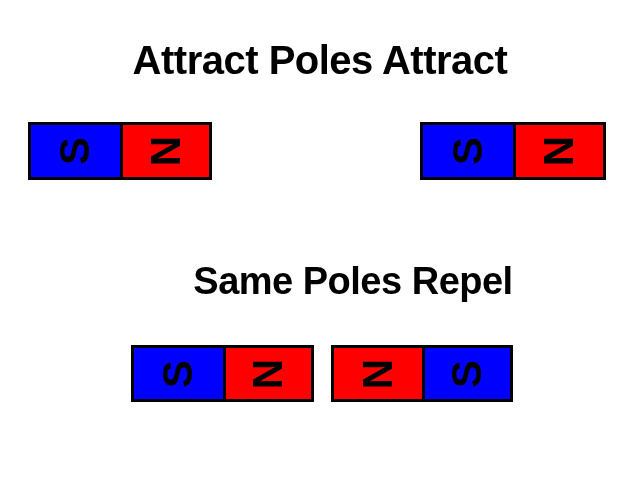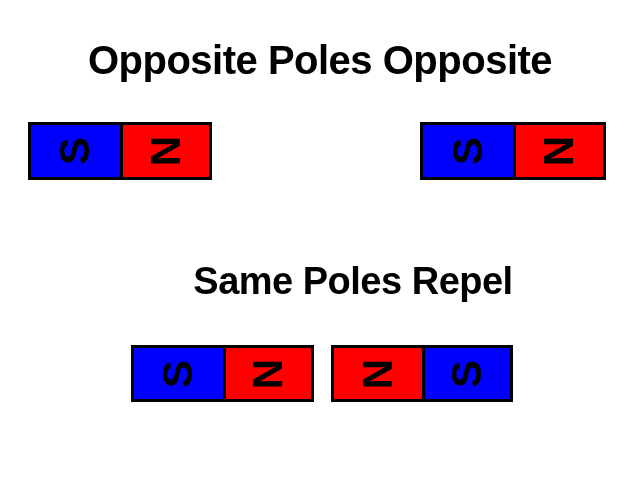--- a/index.html
+++ b/index.html
@@ -88,21 +88,21 @@
   #magnet-attract-left  { left: 28px;  top: 122px; width: 184px; height: 58px; }
   #magnet-attract-right { left: 420px; top: 122px; width: 186px; height: 58px; }
   #magnet-repel-left    { left: 131px; top: 345px; width: 183px; height: 57px; }
   #magnet-repel-right   { left: 331px; top: 345px; width: 182px; height: 57px; }
 </style>
 </head>
 <body>
 
 <div id="stage">
 
-  <div class="heading" id="heading-attract">Opposite Poles Opposite</div>
+  <div class="heading" id="heading-attract">Attract Poles Attract</div>
 
   <div class="magnet" id="magnet-attract-left">
     <div class="pole" style="background:#0000ff;">
       <span class="pole-label">S</span>
     </div>
     <div class="pole" style="background:#ff0000;">
       <span class="pole-label">N</span>
     </div>
   </div>
 

